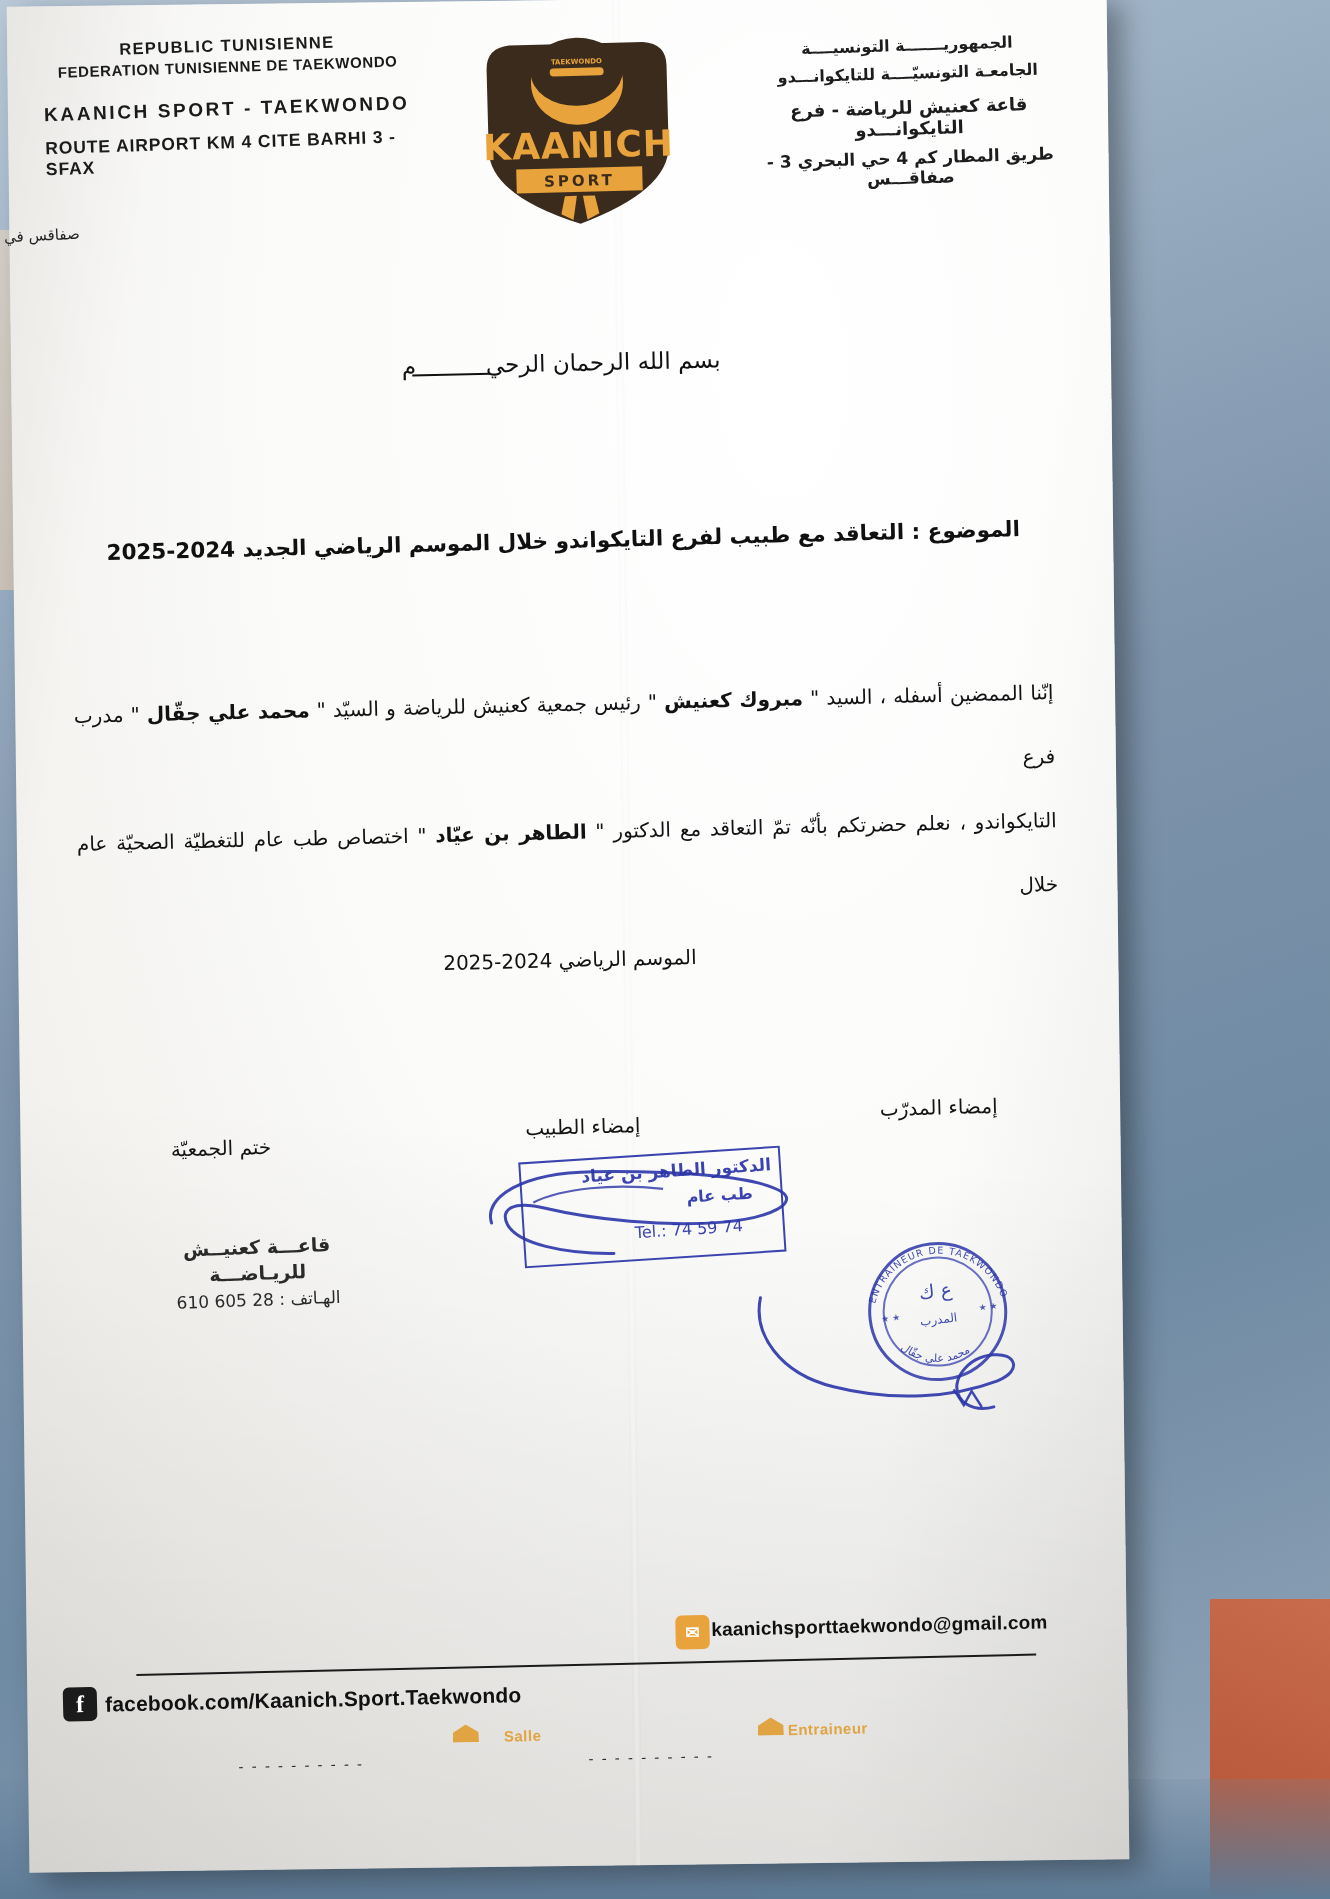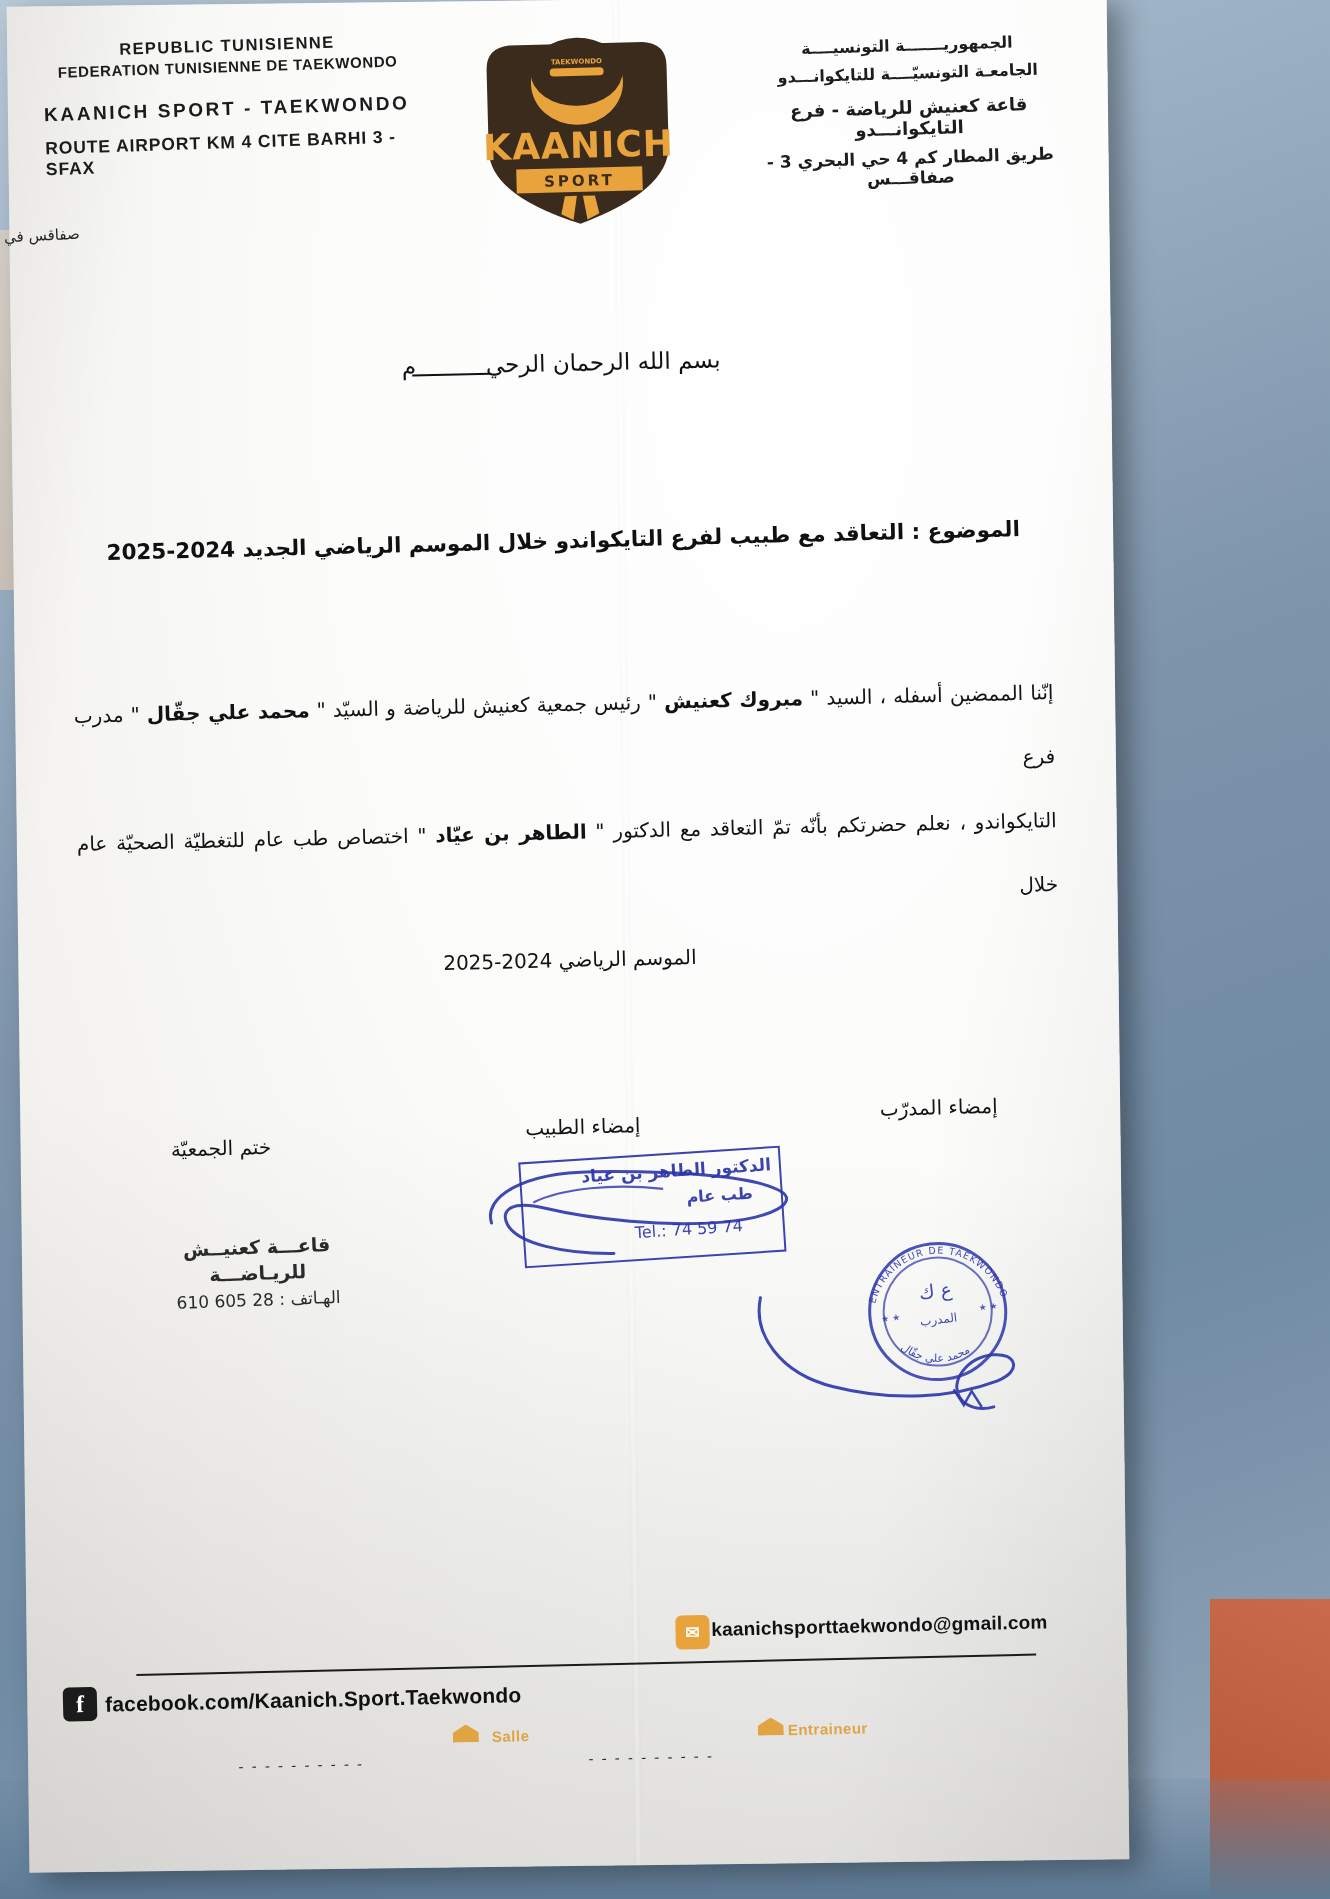--- a/index.html
+++ b/index.html
@@ -338,21 +338,21 @@
   .icon-mail { left: 650px; top: -46px; background: #e8a33d; font-size: 17px; }
 
   .foot-small {
     position: absolute;
     top: 62px;
     font-size: 15px;
     font-weight: bold;
     color: #e0a443;
     letter-spacing: .5px;
   }
-  .foot-small.salle { left: 464px; }
+  .foot-small.salle { left: 476px; }
   .foot-small.coach { left: 760px; }
   .foot-dashes {
     position: absolute;
     top: 86px;
     font-size: 15px;
     color: #2a2a2a;
     letter-spacing: 2px;
   }
   .foot-dashes.d1 { left: 210px; }
   .foot-dashes.d2 { left: 560px; }

